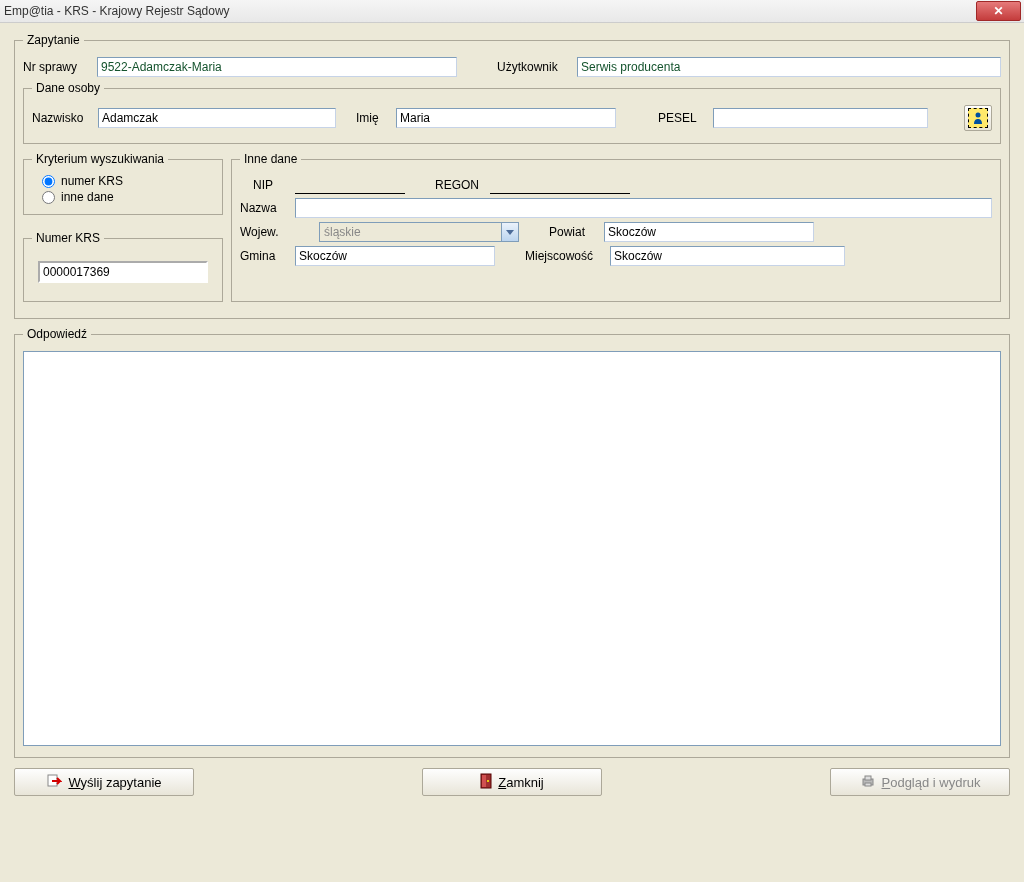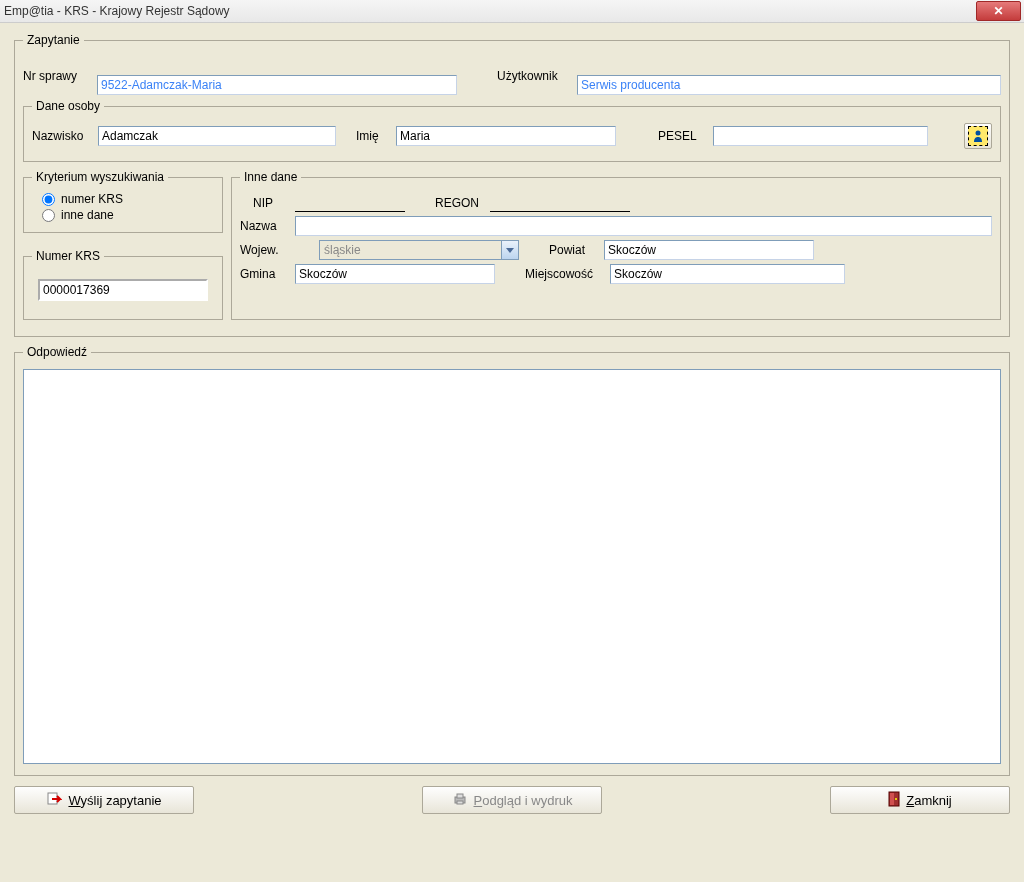--- a/index.html
+++ b/index.html
@@ -156,21 +156,21 @@
       border: 1px solid #aca899;
       border-radius: 2px;
       cursor: pointer;
       display: flex;
       align-items: center;
       justify-content: center;
       gap: 6px;
     }
     button.std[disabled] { color: #888; cursor: default; }
     .u { text-decoration: underline; }
-    input[readonly] { color: #3b82f6; margin-top: 18px; }
+    input[readonly] { color: #14532d; }
   </style>
 </head>
 <body>
 
 <div class="titlebar">
   <span class="title-text">Emp@tia - KRS - Krajowy Rejestr Sądowy</span>
   <div class="close-btn">
     <span>✕</span>
   </div>
 </div>
@@ -281,35 +281,35 @@
     <button class="std">
       <span>
         <svg width="16" height="16" viewBox="0 0 16 16">
           <rect x="2" y="2" width="9" height="11" fill="#fff" stroke="#888"></rect>
           <path d="M6,8 L14,8 L11,5 M14,8 L11,11" stroke="#d40000" stroke-width="2" fill="none"></path>
         </svg>
       </span>
       <span><span class="u">W</span><span>yślij zapytanie</span></span>
     </button>
 
+    <button class="std">
+      <span>
+        <svg width="12" height="16" viewBox="0 0 12 16">
+          <rect x="1" y="1" width="10" height="14" fill="#a03030" stroke="#500"></rect>
+          <rect x="2" y="2" width="4" height="12" fill="#d05050"></rect>
+          <circle cx="8" cy="8" r="1" fill="#ff0"></circle>
+        </svg>
+      </span>
+      <span><span class="u">Z</span><span>amknij</span></span>
+    </button>
+
     <button class="std" disabled="">
       <span>
         <svg width="16" height="16" viewBox="0 0 16 16">
           <rect x="3" y="6" width="10" height="6" fill="#bbb" stroke="#888"></rect>
           <rect x="5" y="3" width="6" height="4" fill="#ddd" stroke="#888"></rect>
           <rect x="5" y="10" width="6" height="3" fill="#ddd" stroke="#888"></rect>
         </svg>
       </span>
       <span><span class="u">P</span><span>odgląd i wydruk</span></span>
     </button>
-
-    <button class="std">
-      <span>
-        <svg width="12" height="16" viewBox="0 0 12 16">
-          <rect x="1" y="1" width="10" height="14" fill="#a03030" stroke="#500"></rect>
-          <rect x="2" y="2" width="4" height="12" fill="#d05050"></rect>
-          <circle cx="8" cy="8" r="1" fill="#ff0"></circle>
-        </svg>
-      </span>
-      <span><span class="u">Z</span><span>amknij</span></span>
-    </button>
   </div>
 </div>
 
 </body></html>

